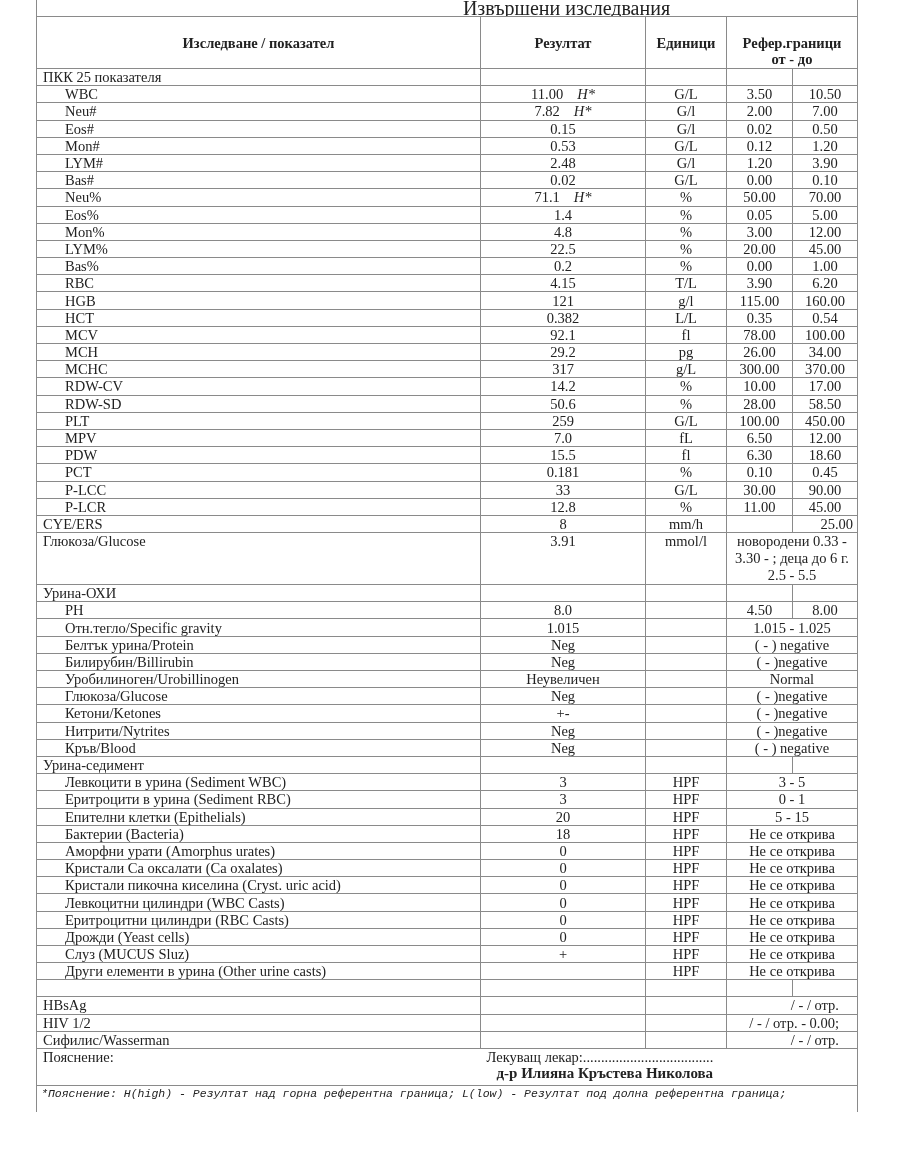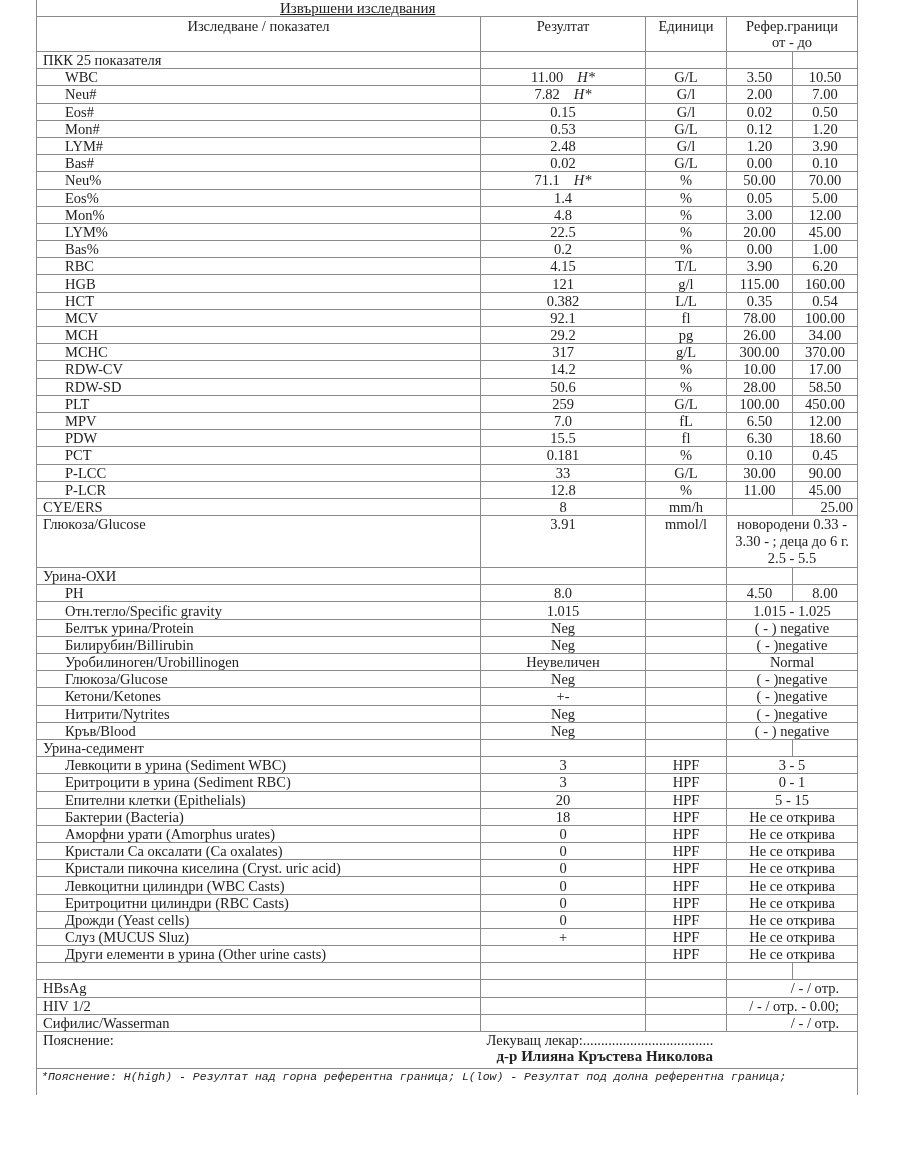--- a/index.html
+++ b/index.html
@@ -4,23 +4,23 @@
 <style>
   html, body { margin: 0; padding: 0; background: #ffffff; }
   body { width: 921px; height: 1164px; position: relative; overflow: hidden;
          font-family: "Liberation Serif", "DejaVu Serif", serif; color: #222; }
   .sheet { position: absolute; left: 36px; top: 0; width: 821px; }
   table { border-collapse: collapse; width: 821px; table-layout: fixed; font-size: 14.5px; }
   td, th { border: 1.5px solid #8a8a8a; padding: 0 4px; height: 16.2px; line-height: 16px;
            white-space: nowrap; overflow: hidden; font-weight: normal; }
   col.c1 { width: 444px; } col.c2 { width: 165px; } col.c3 { width: 81px; }
   col.c4 { width: 66px; } col.c5 { width: 65px; }
-  .title-row td { border-top: none; border-left: 1.5px solid #8a8a8a; height: 16px; font-size: 15px;
-                  text-align: left; padding-left: 243px; line-height: 16px; text-decoration: underline; }
-  .hdr th { font-weight: normal; height: 33px; vertical-align: top; padding-top: 1px; font-size: 14.5px; }
+  .title-row td { border-top: none; border-left: 1.5px solid #8a8a8a; height: 16px; font-size: 20px;
+                  text-align: center; padding-left: 243px; line-height: 16px; text-decoration: underline; }
+  .hdr th { font-weight: bold; height: 33px; vertical-align: top; padding-top: 18px; font-size: 14.5px; }
   .hdr th.ref { line-height: 16px; }
   td.name { padding-left: 28px; }
   td.sec { padding-left: 6px; }
   td.c { text-align: center; }
   .flag { font-style: italic; margin-left: 14px; }
   .multi td { white-space: normal; vertical-align: top; }
   .multi td.ref { line-height: 17px; text-align: center; padding: 0 2px; }
   .blank td { height: 16px; }
   .sign td { height: 36px; vertical-align: top; border-bottom: 1.5px solid #8a8a8a; }
   .sign .doctor { position: relative; }

